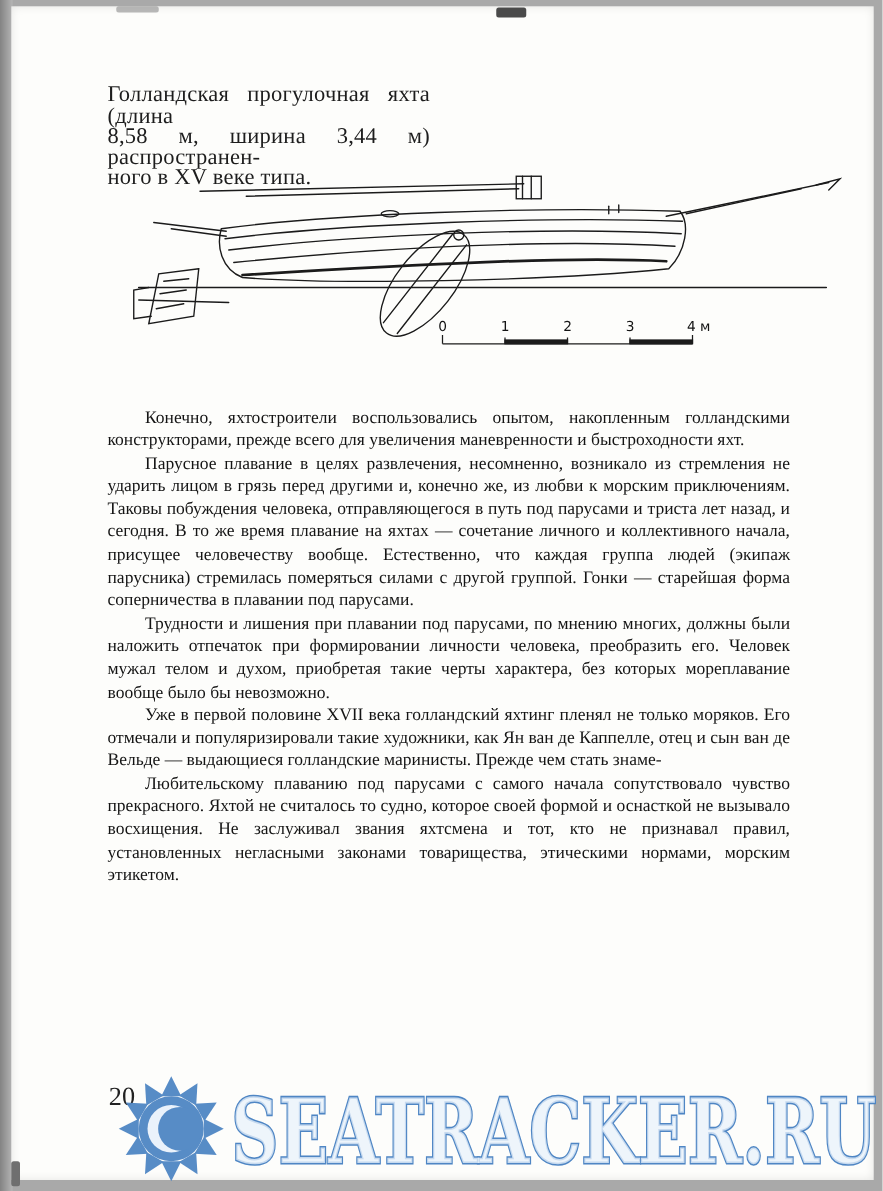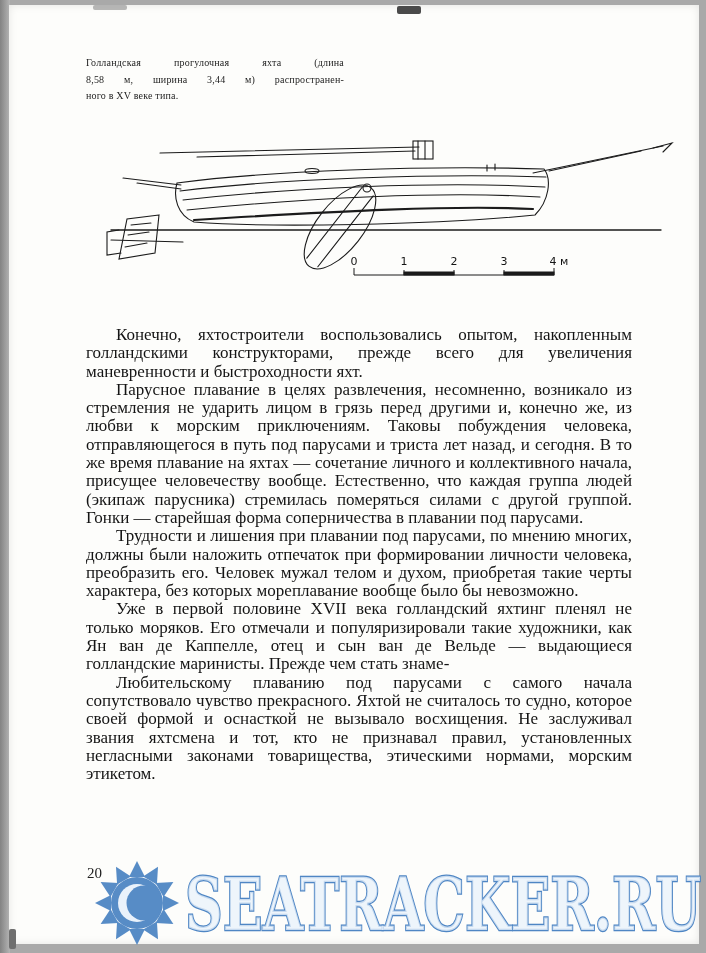--- a/index.html
+++ b/index.html
@@ -18,39 +18,39 @@
     position:absolute; left:9px; top:5px; width:690px; height:939px;
     background:#fdfdfb;
     box-shadow: inset 0 0 8px rgba(0,0,0,0.10);
   }
   .artifact { position:absolute; border-radius:2px; }
   .artifact.a1 { left:388px; top:1px; width:24px; height:8px; background:#4a4a4a; }
   .artifact.a2 { left:84px; top:0px; width:34px; height:5px; background:#9a9a9a; opacity:.7; }
   .artifact.a3 { left:0px; top:924px; width:7px; height:20px; background:#6f6f6f; }
 
   .caption {
-    position:absolute; left:77px; top:50px; width:258px;
-    font-size:10px; line-height:16.6px; color:#1d1d1d;
+    position:absolute; left:77px; top:62px; width:258px;
+    font-size:18px; line-height:16.6px; color:#1d1d1d;
     letter-spacing:0.2px;
   }
   .caption .cap-line { text-align:justify; text-align-last:justify; }
   .caption .cap-line:last-child { text-align-last:left; }
 
   .figure { position:absolute; left:88px; top:130px; width:578px; height:152px; }
 
   .body-text {
     position:absolute; left:77px; top:321px; width:546px;
-    font-size:17px; line-height:18.3px; color:#141414;
+    font-size:14px; line-height:18.3px; color:#141414;
     text-align:justify;
   }
   .body-text p { text-indent:30px; }
 
   .page-number {
     position:absolute; left:78px; top:860px;
-    font-size:15px; color:#222;
+    font-size:21px; color:#222;
   }
 
   .watermark {
     position:absolute; left:82px; top:845px; width:620px; height:102px;
     z-index:5; pointer-events:none;
   }
 </style>
 </head>
 <body>
 

